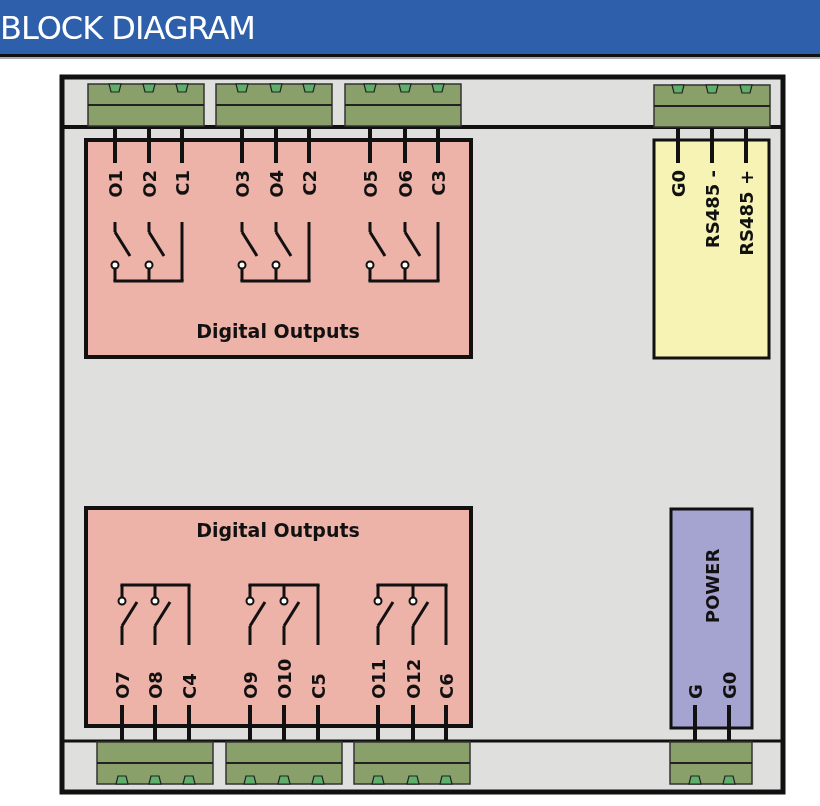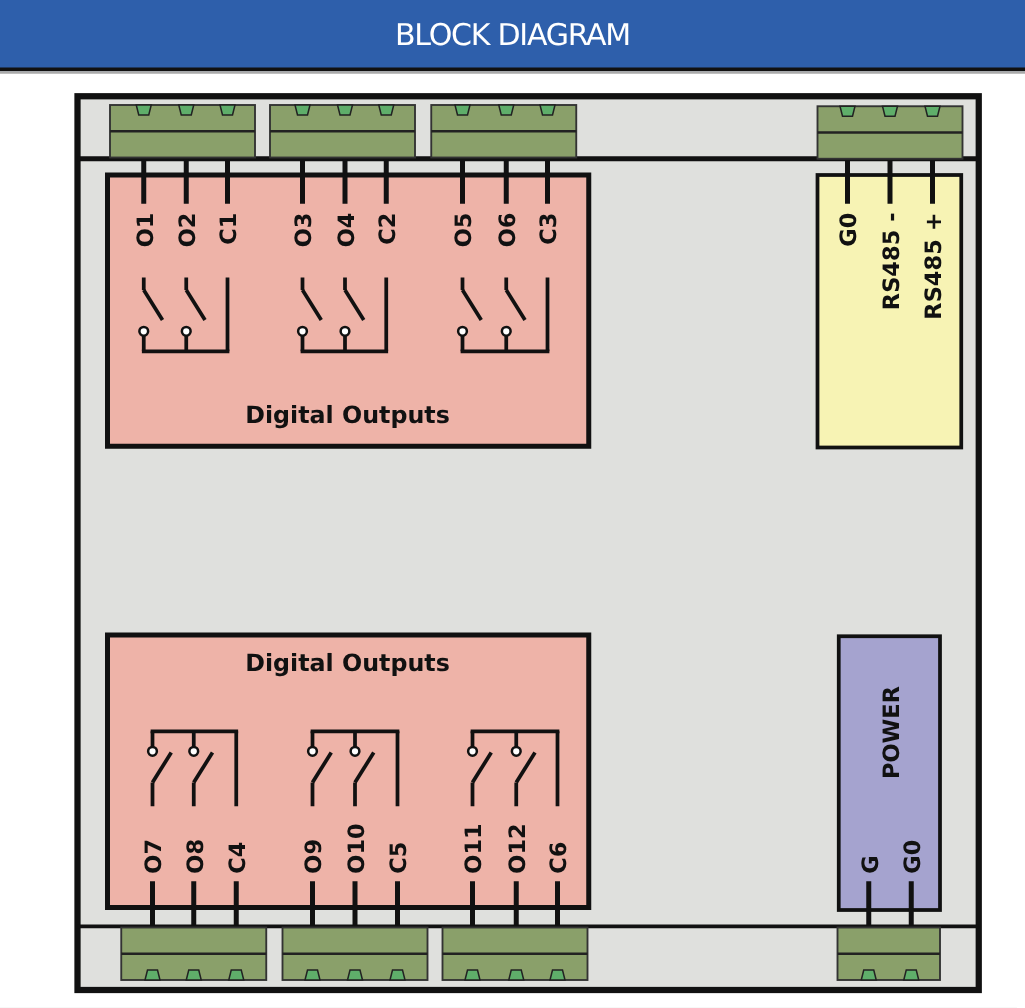--- a/index.html
+++ b/index.html
@@ -1,19 +1,19 @@
 <!DOCTYPE html>
 <html><head>
 <meta charset="utf-8">
 <style>
   html, body { margin:0; padding:0; background:#ffffff; }
   body { width:820px; height:806px; position:relative; overflow:hidden; font-family:"DejaVu Sans", sans-serif; }
   .header { position:absolute; left:0; top:0; width:820px; height:57px; background:#2e5fab; border-bottom:3px solid #111; box-sizing:border-box; }
   .header-shadow { position:absolute; left:0; top:57px; width:820px; height:2px; background:#aaa; }
-  .title { position:absolute; left:0; top:0; width:820px; height:57px; line-height:57px; text-align:center; color:#fff; font-size:24px; font-family:"DejaVu Sans", sans-serif; letter-spacing:-1px; }
+  .title { position:absolute; left:0; top:0; width:820px; height:57px; line-height:57px; text-align:left; color:#fff; font-size:32px; font-family:"DejaVu Sans", sans-serif; letter-spacing:-1px; }
   svg { position:absolute; left:0; top:0; }
   .lbl { font-family:"DejaVu Sans", sans-serif; font-weight:bold; fill:#111; }
 </style>
 </head>
 <body>
 
 <div class="header"></div>
 <div class="header-shadow"></div>
 <div class="title">BLOCK DIAGRAM</div>
 

